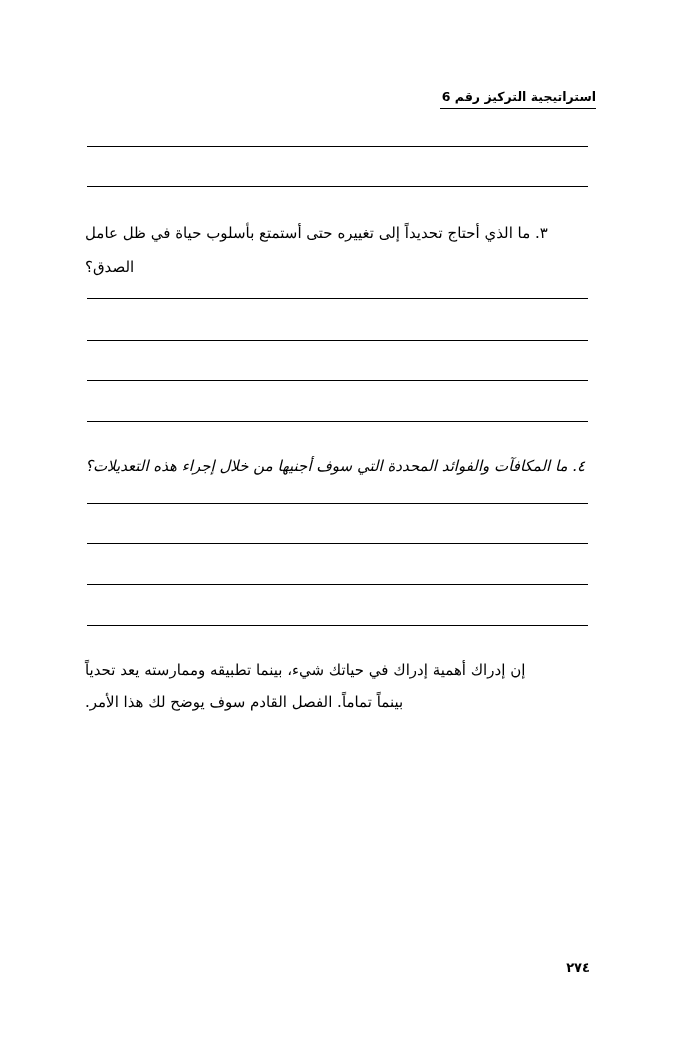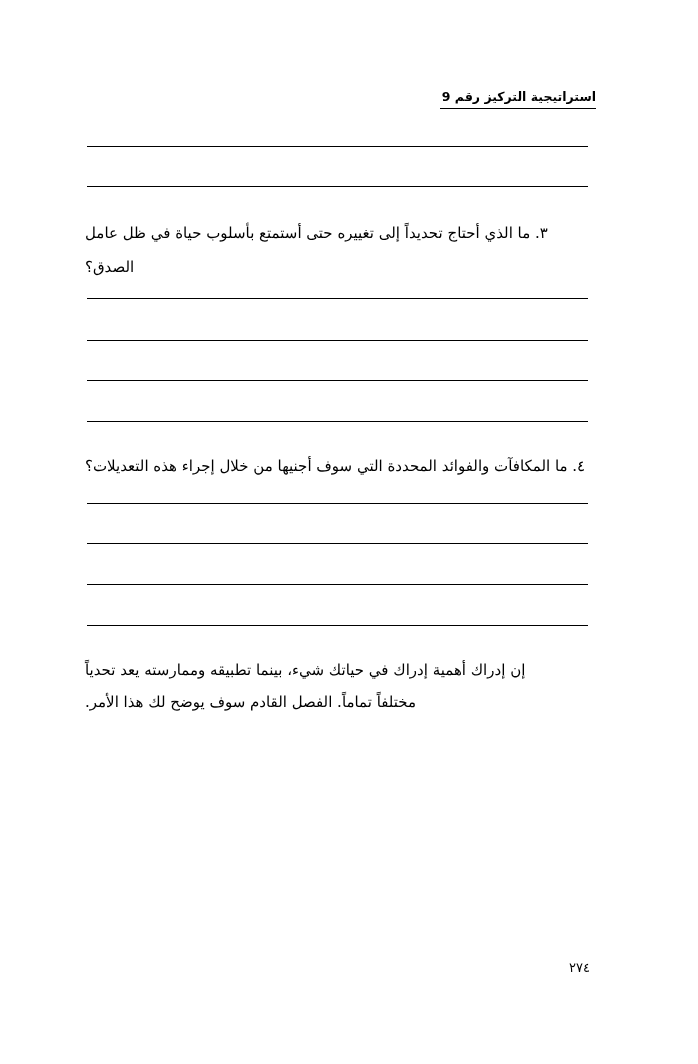--- a/index.html
+++ b/index.html
@@ -49,42 +49,42 @@
     .text-block {
       position: absolute;
       left: 85px;
       width: 505px;
       direction: rtl;
       text-align: left;
       font-family: "DejaVu Serif", serif;
       font-size: 15px;
     }
     .q3 { top: 216px; line-height: 34px; }
-    .q4 { top: 451px; line-height: 30px; }
+    .q4 { top: 451px; line-height: 30px; font-style: italic; }
     .para { top: 654px; line-height: 32px; }
     .para .first { display: block; padding-right: 20px; }
     .page-number {
       position: absolute;
       top: 960px;
       left: 550px;
       width: 40px;
       text-align: right;
       direction: rtl;
       font-family: "DejaVu Sans", sans-serif;
-      font-weight: normal;
+      font-weight: bold;
       font-size: 13px;
     }
   </style>
 </head>
 <body>
 
 <div class="page">
 
   <div class="running-header">
-    <span>استراتيجية التركيز رقم 9</span>
+    <span>استراتيجية التركيز رقم 6</span>
   </div>
 
   <div class="answer-line" style="top:146px"></div>
   <div class="answer-line" style="top:186px"></div>
 
   <div class="text-block q3">٣. ما الذي أحتاج تحديداً إلى تغييره حتى أستمتع بأسلوب حياة في ظل عامل الصدق؟</div>
 
   <div class="answer-line" style="top:298px"></div>
   <div class="answer-line" style="top:340px"></div>
   <div class="answer-line" style="top:380px"></div>
@@ -92,18 +92,18 @@
 
   <div class="text-block q4">٤. ما المكافآت والفوائد المحددة التي سوف أجنيها من خلال إجراء هذه التعديلات؟</div>
 
   <div class="answer-line" style="top:503px"></div>
   <div class="answer-line" style="top:543px"></div>
   <div class="answer-line" style="top:584px"></div>
   <div class="answer-line" style="top:625px"></div>
 
   <div class="text-block para">
     <span class="first">إن إدراك أهمية إدراك في حياتك شيء، بينما تطبيقه وممارسته يعد تحدياً</span>
-    <span>مختلفاً تماماً. الفصل القادم سوف يوضح لك هذا الأمر.</span>
+    <span>بينماً تماماً. الفصل القادم سوف يوضح لك هذا الأمر.</span>
   </div>
 
   <div class="page-number">٢٧٤</div>
 
 </div>
 
 </body></html>

